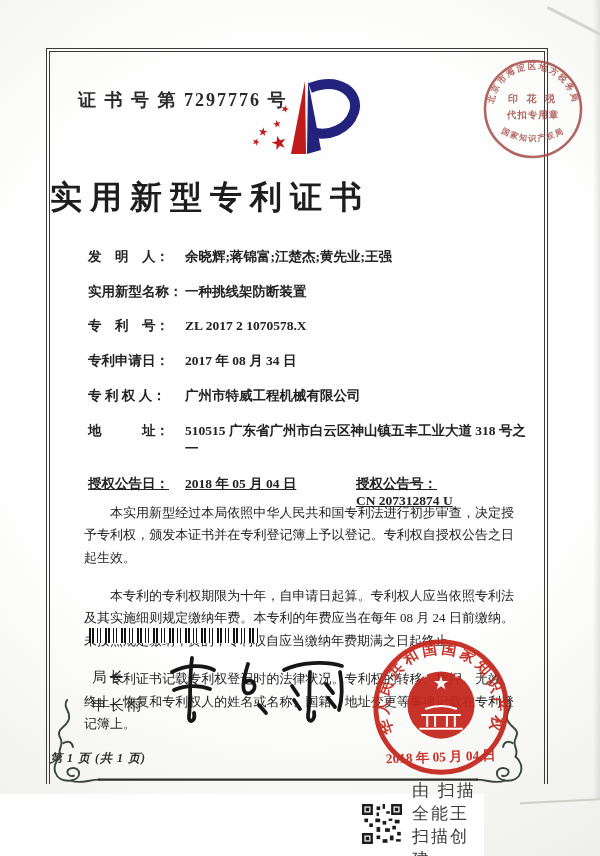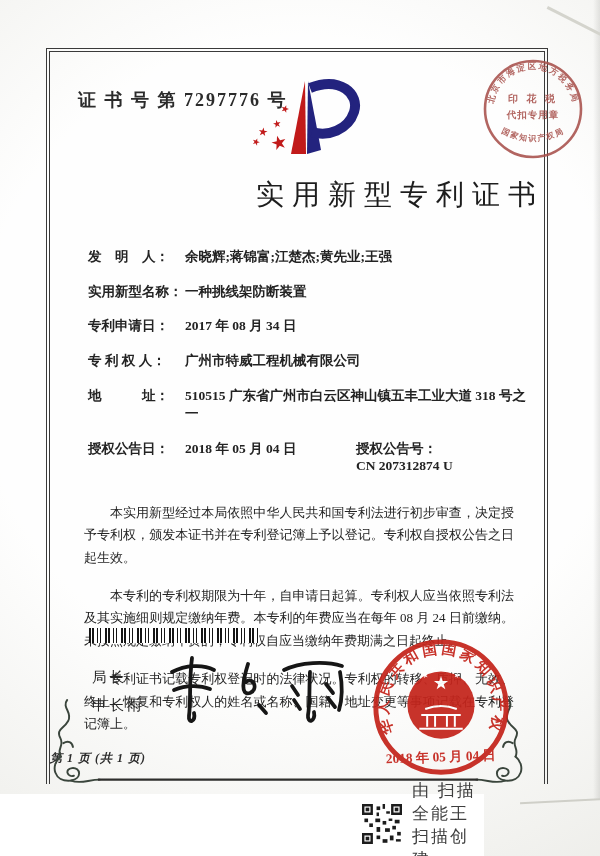--- a/index.html
+++ b/index.html
@@ -29,28 +29,28 @@
     border-top:4px double #3a3a3a;border-left:4px double #3a3a3a;border-right:4px double #3a3a3a;
     background:transparent;
   }
   .cert-no{
     position:absolute;left:28px;top:36px;
     font-size:18px;font-weight:700;letter-spacing:2px;color:#2b2b2b;
   }
   .logo{position:absolute;left:196px;top:24px;}
   .tax-stamp{position:absolute;left:426px;top:0px;opacity:.88;z-index:3;}
   .title{
-    position:absolute;left:0;top:124px;width:100%;text-align:right;
-    font-size:28px;font-weight:400;letter-spacing:8px;color:#1d1d1d;white-space:nowrap;
+    position:absolute;left:0;top:124px;width:100%;text-align:left;
+    font-size:32px;font-weight:700;letter-spacing:8px;color:#1d1d1d;white-space:nowrap;
   }
   .fields{position:absolute;left:38px;top:196px;width:440px;}
   .field-row{display:flex;margin-bottom:16.5px;font-size:13.5px;font-weight:600;color:#232323;line-height:1.35;}
   .field-label{flex:none;width:97px;white-space:nowrap;}
   .field-value{white-space:pre-line;}
-  .grant-row{display:flex;font-size:13.5px;font-weight:600;color:#232323;}
+  .grant-row{display:flex;font-size:13.5px;font-weight:600;color:#232323;text-decoration:underline;}
   .grant-left{flex:none;width:268px;display:flex;}
   .grant-right{display:flex;flex-direction:column;}
   .paras{
     position:absolute;left:18px;top:434px;width:462px;
     font-size:13px;line-height:1.72;color:#242424;text-align:justify;font-weight:500;
   }
   .paras p{margin:16px;text-indent:2em;}
   .barcode{
     position:absolute;left:39px;top:576px;width:170px;height:15px;
     background:repeating-linear-gradient(90deg,
@@ -132,20 +132,24 @@
     <div class="title">实用新型专利证书</div>
 
     <div class="fields">
       <div class="field-row">
         <span class="field-label">发　明　人：</span>
         <span class="field-value">余晓辉;蒋锦富;江楚杰;黄先业;王强</span>
       </div>
       <div class="field-row">
         <span class="field-label">实用新型名称：</span>
         <span class="field-value">一种挑线架防断装置</span>
+      </div>
+      <div class="field-row">
+        <span class="field-label">专　利　号：</span>
+        <span class="field-value">ZL 2017 2 1070578.X</span>
       </div>
       <div class="field-row">
         <span class="field-label">专利申请日：</span>
         <span class="field-value">2017 年 08 月 34 日</span>
       </div>
       <div class="field-row">
         <span class="field-label">专 利 权 人：</span>
         <span class="field-value">广州市特威工程机械有限公司</span>
       </div>
       <div class="field-row">

